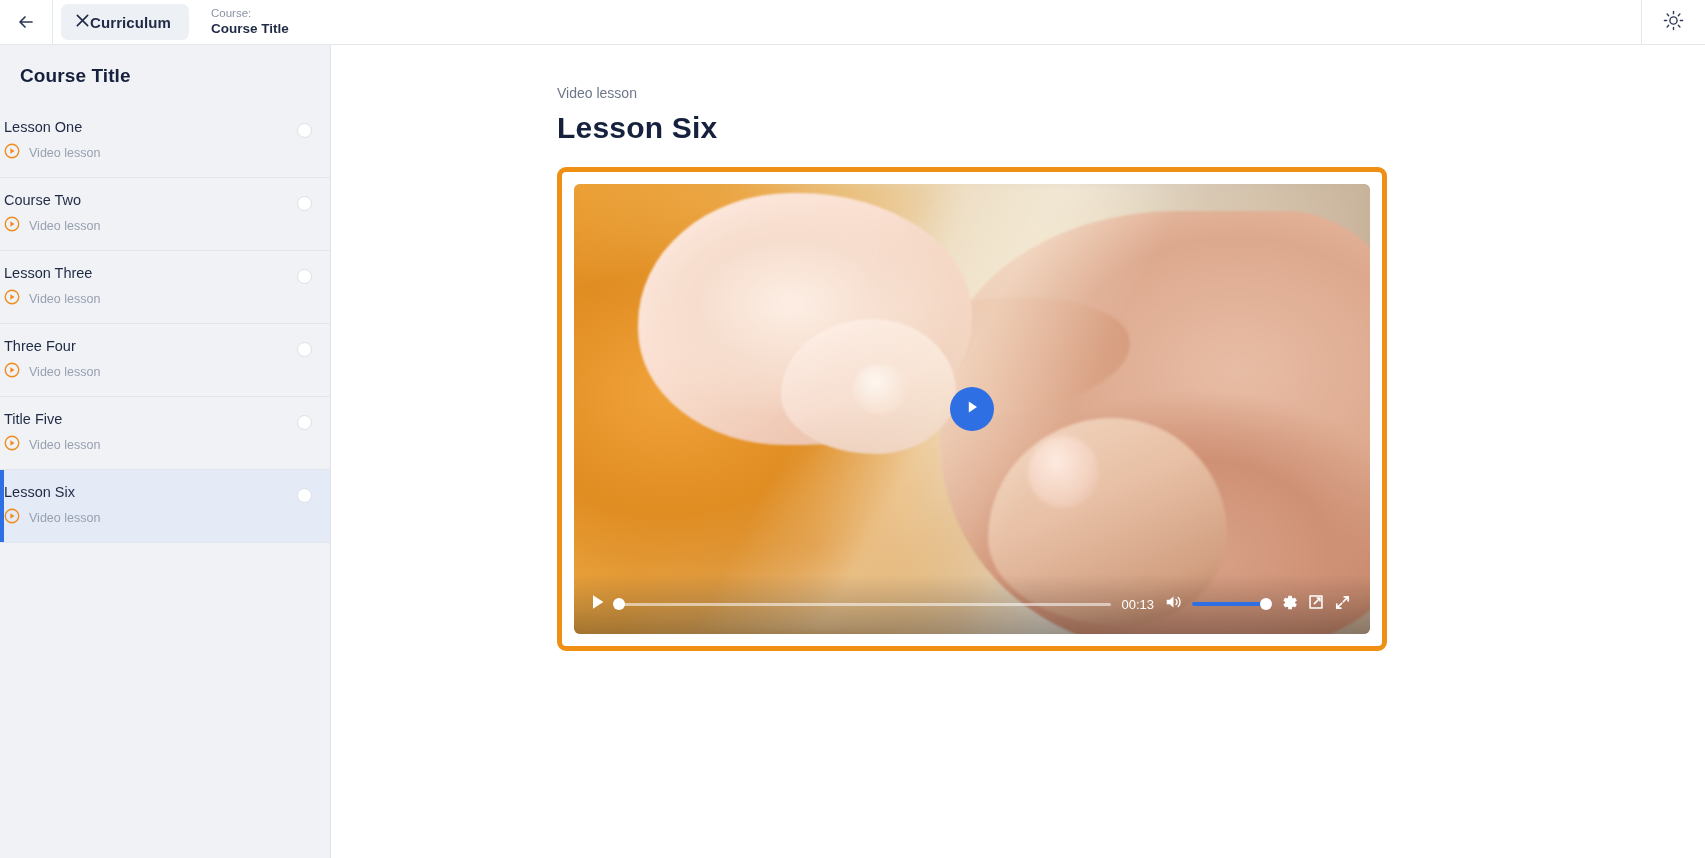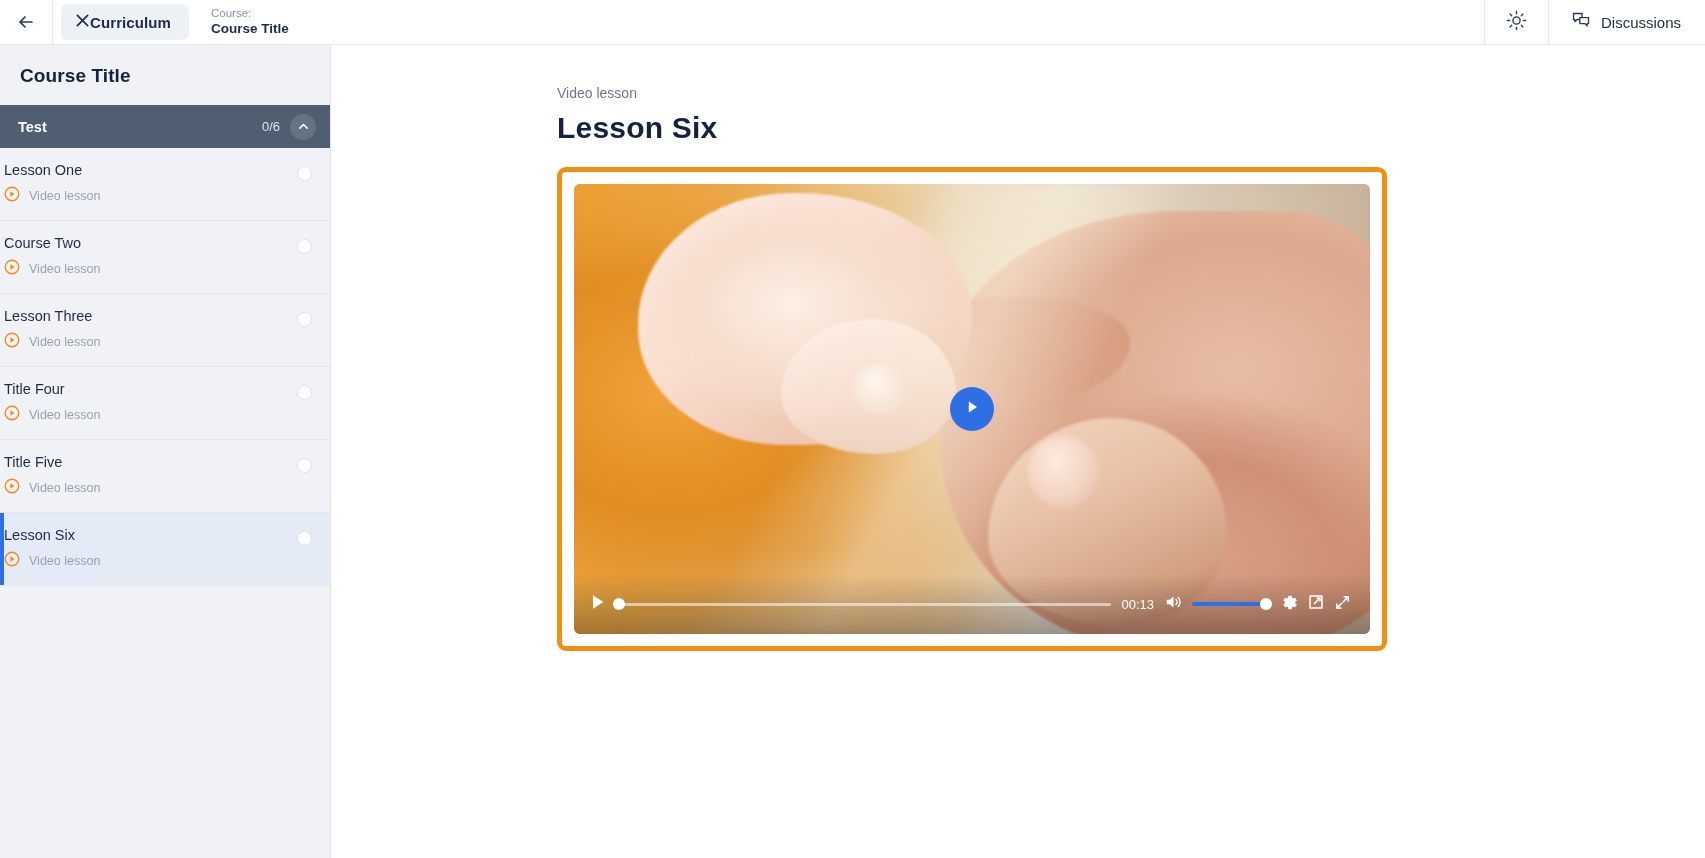--- a/index.html
+++ b/index.html
@@ -276,45 +276,27 @@
         <svg width="21" height="21" viewBox="0 0 24 24" fill="none">
           <circle cx="12" cy="12" r="4.1" stroke="#2b3a55" stroke-width="1.6"></circle>
           <g stroke="#2b3a55" stroke-width="1.6" stroke-linecap="round">
             <path d="M12 1.6v2.6M12 19.8v2.6M22.4 12h-2.6M4.2 12H1.6"></path>
             <path d="M19.3 4.7l-1.8 1.8M6.5 17.5l-1.8 1.8M19.3 19.3l-1.8-1.8M6.5 6.5L4.7 4.7"></path>
           </g>
         </svg>
       </span>
     </div>
 
-    <div class="discussions-btn">
-      <span>
-        <svg width="20" height="20" viewBox="0 0 24 24" fill="none">
-          <path d="M3 4.2h10.2v7.2H7.4L4.6 14V11.4H3V4.2z" stroke="#2b3a55" stroke-width="1.6" stroke-linejoin="round"></path>
-          <path d="M10.6 9.1h10.4v7.2h-1.6v2.6l-2.8-2.6h-6V9.1z" stroke="#2b3a55" stroke-width="1.6" stroke-linejoin="round" fill="#ffffff"></path>
-        </svg>
-      </span>
-      <span class="lbl">Discussions</span>
-    </div>
   </div>
 
   <div class="body">
 
     <div class="sidebar">
       <div class="sb-title">Course Title</div>
 
-      <div class="section-head">
-        <span class="nm">Test</span>
-        <span class="cnt">0/6</span>
-        <span class="chev-circle">
-          <svg width="13" height="13" viewBox="0 0 16 16" fill="none">
-            <path d="M3.5 10L8 5.6 12.5 10" stroke="#ffffff" stroke-width="1.9" stroke-linecap="round" stroke-linejoin="round"></path>
-          </svg>
-        </span>
-      </div>
 
       <div>
 
         <div class="lesson">
           <div class="l-title">Lesson One</div>
           <div class="l-sub">
             <span>
               <svg width="16" height="16" viewBox="0 0 18 18" fill="none">
                 <circle cx="9" cy="9" r="7.6" stroke="#f08c1e" stroke-width="1.5"></circle>
                 <path d="M7.2 5.9l4.6 3.1-4.6 3.1V5.9z" fill="#f08c1e"></path>
@@ -347,21 +329,21 @@
                 <circle cx="9" cy="9" r="7.6" stroke="#f08c1e" stroke-width="1.5"></circle>
                 <path d="M7.2 5.9l4.6 3.1-4.6 3.1V5.9z" fill="#f08c1e"></path>
               </svg>
             </span>
             <span class="txt">Video lesson</span>
           </div>
           <span class="status-dot"></span>
         </div>
 
         <div class="lesson">
-          <div class="l-title">Title Four</div>
+          <div class="l-title">Three Four</div>
           <div class="l-sub">
             <span>
               <svg width="16" height="16" viewBox="0 0 18 18" fill="none">
                 <circle cx="9" cy="9" r="7.6" stroke="#f08c1e" stroke-width="1.5"></circle>
                 <path d="M7.2 5.9l4.6 3.1-4.6 3.1V5.9z" fill="#f08c1e"></path>
               </svg>
             </span>
             <span class="txt">Video lesson</span>
           </div>
           <span class="status-dot"></span>

